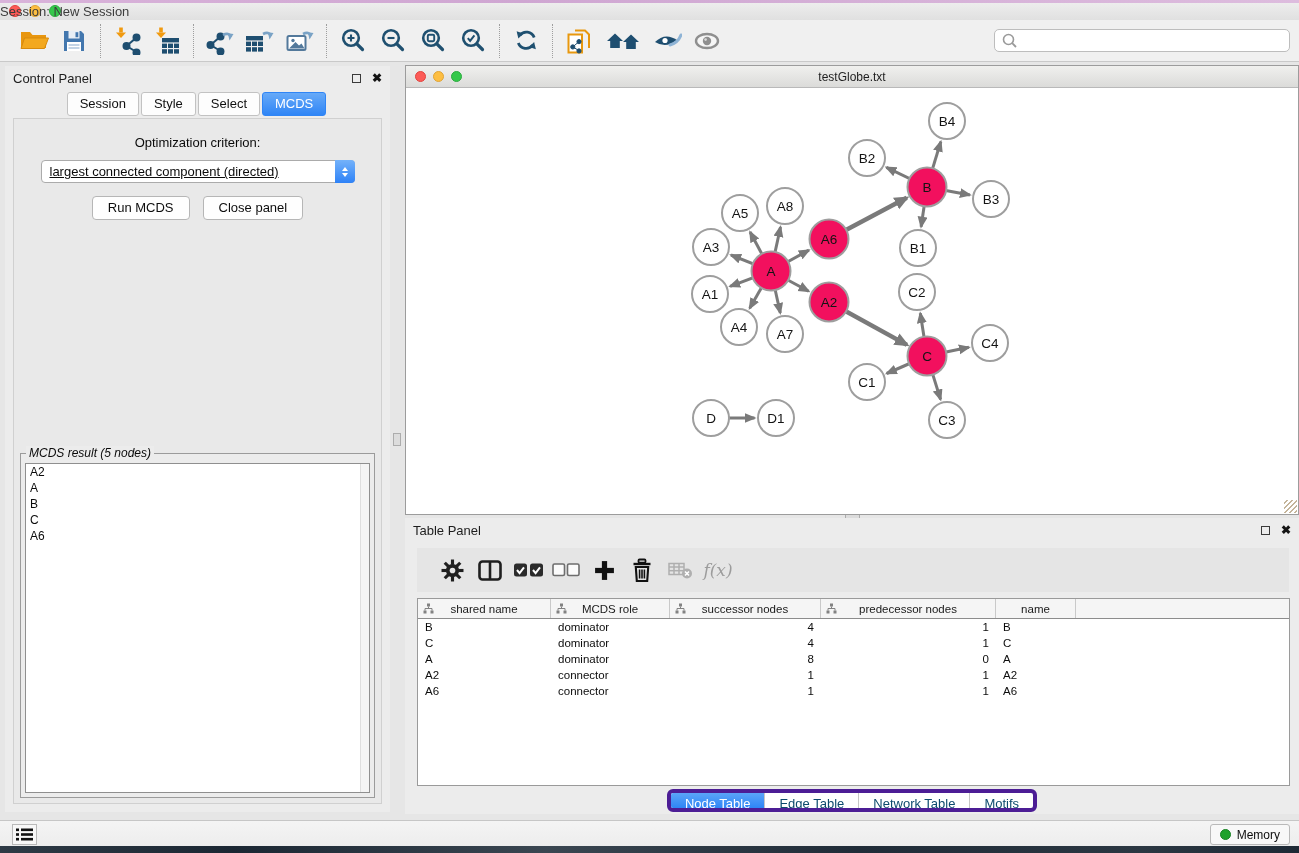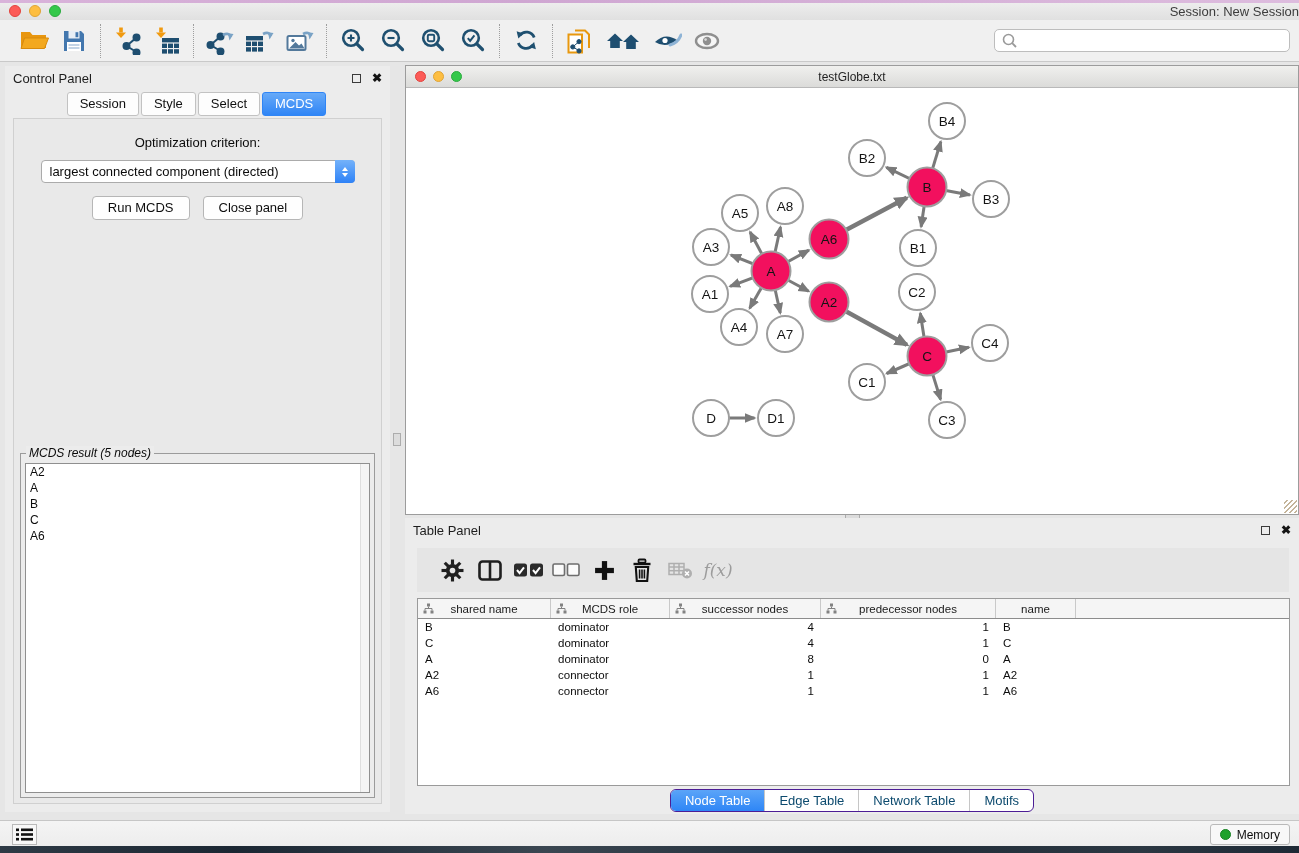--- a/index.html
+++ b/index.html
@@ -2,21 +2,21 @@
 <html><head>
 <meta charset="utf-8">
 <style>
   * { margin:0; padding:0; box-sizing:border-box; }
   body { width:1299px; height:853px; font-family:"Liberation Sans", sans-serif; background:#E8E8E8; overflow:hidden; }
   .app { position:relative; width:1299px; height:853px; background:#E6E6E6; overflow:hidden; }
 
   
   .desktop-top { position:absolute; top:0; left:0; right:0; height:3px; background:linear-gradient(90deg,#D9B3DA,#CFA6D2 40%,#DDBCDE); }
   .titlebar { position:absolute; top:3px; left:0; right:0; height:17px; background:linear-gradient(#EDEDED,#E0E0E0); }
-  .titlebar-title { position:absolute; left:0; right:0; top:1px; text-align:right; font-size:13px; color:#3C3C3C; }
+  .titlebar-title { position:absolute; left:0; right:0; top:1px; text-align:left; font-size:13px; color:#3C3C3C; }
   .traffic { position:absolute; left:9px; top:2px; display:flex; gap:8px; }
   .tl { width:12px; height:12px; border-radius:50%; }
   .tl.red { background:#FC5B57; border:1px solid #E2433E; }
   .tl.yellow { background:#FDBE41; border:1px solid #E0A435; }
   .tl.green { background:#34C84A; border:1px solid #2BAB3F; }
 
   .toolbar { position:absolute; top:20px; left:0; right:0; height:42px; background:#F0F0F0; border-bottom:1px solid #C9C9C9; display:flex; align-items:center; padding-left:8px; }
   .tb-group { display:flex; align-items:center; gap:8px; padding:0 10px; }
   .tb-sep { width:0; height:34px; border-left:1px dotted #9E9E9E; }
   .tb-icon { width:32px; height:32px; display:flex; align-items:center; justify-content:center; cursor:default; }
@@ -31,21 +31,21 @@
   .panel-header { height:24px; display:flex; align-items:center; padding:0 8px; font-size:13px; color:#1D1D1D; }
   .panel-header-icons { margin-left:auto; display:flex; align-items:center; gap:11px; }
   .panel-float { width:9px; height:9px; border:1.5px solid #3A3A3A; display:inline-block; }
   .panel-close { font-size:12px; color:#141414; font-weight:bold; line-height:1; }
   .cp-tabs { display:flex; justify-content:center; position:relative; z-index:2; margin-top:2px; }
   .cp-tab { background:#FDFDFD; border:1px solid #C2C2C2; padding:3px 12px 4px; font-size:13px; color:#101010; margin-right:2px; border-radius:3px; cursor:default; }
   .cp-tab.active { background:linear-gradient(#67AAF8,#2F85F6); color:#fff; border-color:#2F85F6; }
   .cp-body { position:absolute; left:8px; right:8px; top:52px; bottom:8px; background:#E9E9E9; border:1px solid #D0D0D0; }
   .opt-label { text-align:center; margin-top:16px; font-size:13px; color:#0A0A0A; }
   .combo { position:relative; margin:10px auto 0; width:314px; height:23px; background:#fff; border:1px solid #ABABAB; border-radius:4px; }
-  .combo-text { line-height:21px; padding-left:8px; font-size:13px; color:#0B0B0B; white-space:nowrap; }
+  .combo-text { line-height:21px; padding-left:8px; font-size:13px; color:#0B0B0B; white-space:nowrap;text-decoration:underline; }
   .combo-btn { position:absolute; right:-1px; top:-1px; width:20px; height:23px; background:linear-gradient(#74B2FA,#2E82F7); border-radius:0 4px 4px 0; display:flex; flex-direction:column; align-items:center; justify-content:center; gap:2px; }
   .chev-up { width:0; height:0; border-left:3.5px solid transparent; border-right:3.5px solid transparent; border-bottom:4.5px solid #fff; }
   .chev-down { width:0; height:0; border-left:3.5px solid transparent; border-right:3.5px solid transparent; border-top:4.5px solid #fff; }
   .btn-row { display:flex; justify-content:center; gap:13px; margin-top:13px; }
   .push-btn { background:#FEFEFE; border:1px solid #B6B6B6; border-radius:4px; padding:3px 15px 4px; font-size:13px; color:#0D0D0D; cursor:default; }
   .mcds-fieldset { position:absolute; left:6px; right:6px; top:334px; bottom:5px; border:1px solid #9B9B9B; background:#ECECEC; }
   .mcds-legend { position:absolute; top:-8px; left:5px; background:#ECECEC; font-size:12px; color:#0B0B0B; padding:0 3px;font-style:italic; }
   .mcds-list { position:absolute; left:4px; right:4px; top:9px; bottom:4px; background:#fff; border:1px solid #8F8F8F; overflow:hidden; }
   .mcds-scroll { position:absolute; right:0; top:0; bottom:0; width:9px; background:#F4F4F4; border-left:1px solid #DEDEDE; }
   .mcds-item { font-size:12px; line-height:16px; padding-left:4px; color:#0B0B0B; }
@@ -67,21 +67,21 @@
   .tp-toolbar { position:absolute; left:12px; right:10px; top:30px; height:44px; background:#E5E5E5; display:flex; align-items:center; padding-left:16px; }
   .tp-icon { width:38px; display:flex; justify-content:center; align-items:center; cursor:default; }
   .fx-label { font-family:"DejaVu Serif", serif; font-style:italic; font-size:17px; color:#9C9C9C; }
   .node-table { position:absolute; left:12px; right:9px; top:80px; bottom:28px; background:#fff; border:1px solid #9A9A9A; overflow:hidden; }
   .tbl-header { display:flex; height:20px; background:#F5F5F5; border-bottom:1px solid #8C8C8C; }
   .tbl-col { position:relative; display:flex; align-items:center; justify-content:center; font-size:11.5px; color:#1A1A1A; border-right:1px solid #C9C9C9; }
   .tbl-col .shared-ic { position:absolute; left:5px; top:4px; }
   .tbl-row { display:flex; height:16px; align-items:center; }
   .tbl-cell { font-size:11.5px; color:#0D0D0D; white-space:nowrap; overflow:hidden; padding:0 7px; }
   .tp-tabs { position:absolute; bottom:2px; left:0; right:0; display:flex; justify-content:center; }
-  .seg { display:flex; border:1px solid #4c1d95; border-radius:6px; overflow:hidden; background:#fff; height:23px; }
+  .seg { display:flex; border:4px solid #4c1d95; border-radius:6px; overflow:hidden; background:#fff; height:23px; }
   .seg-tab { padding:0 14px; font-size:13px; line-height:22px; color:#0c4a6e; border-left:1px solid #C6C6C6; cursor:default; }
   .seg-tab:first-child { border-left:none; }
   .seg-tab.active { background:linear-gradient(#5BA4F8,#2E86F6); color:#fff; }
 
   
   .statusbar { position:absolute; left:0; right:0; top:820px; height:26px; background:linear-gradient(#F4F4F4,#EDEDED); border-top:1px solid #C6C6C6; }
   .status-list-btn { position:absolute; left:12px; top:3px; width:25px; height:21px; background:#F7F7F7; border:1px solid #B9B9B9; display:flex; align-items:center; justify-content:center; }
   .memory-btn { position:absolute; right:9px; top:3px; height:21px; background:#F8F8F8; border:1px solid #B9B9B9; border-radius:3px; display:flex; align-items:center; gap:6px; padding:0 9px; font-size:12px; color:#0D0D0D; }
   .mem-dot { width:11px; height:11px; border-radius:50%; background:#1EA12C; border:1px solid #178223; }
   .desktop-bottom { position:absolute; left:0; right:0; bottom:0; height:7px; background:linear-gradient(90deg,#2E3A45,#1B2733 18%,#3A4651 42%,#202C38 66%,#2B3742 88%,#1D2935); }

